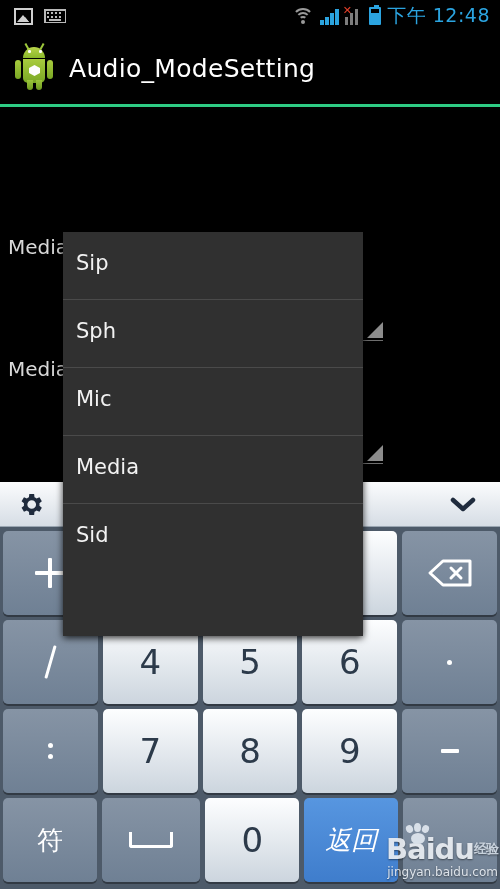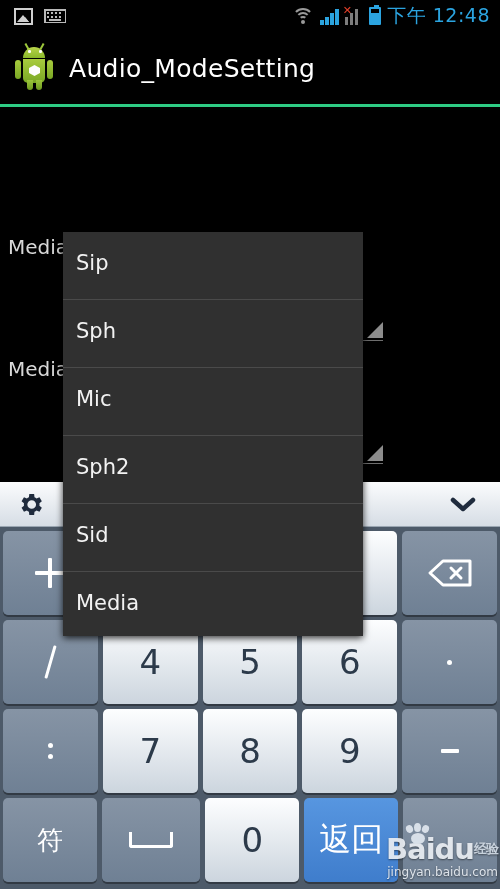--- a/index.html
+++ b/index.html
@@ -160,21 +160,21 @@
   .key.fn{
     background:linear-gradient(#8694a5,#6f8094);
     color:#ffffff; font-size:26px;
   }
   .key.num{
     background:linear-gradient(#fdfeff,#ccd5de);
     color:#2c3a4a; font-size:34px;
   }
   .key.accent{
     background:linear-gradient(#5796e0,#3f7dcc);
-    color:#fff; font-size:32px;
+    color:#fff; font-size:26px;font-style:italic;
   }
   .key.sp{ flex:1.05; }
   .space-glyph{
     width:44px; height:16px; border:3px solid #fff; border-top:none; border-radius:0 0 3px 3px;
   }
   .dash{ width:18px;height:4px;background:#fff;border-radius:1px;}
   .dot{ width:5px;height:5px;background:#fff;border-radius:50%;}
   .colon{ display:flex; flex-direction:column; gap:6px; align-items:center;}
   .colon i{ width:5px;height:5px;background:#fff;border-radius:50%; display:block;}
   .slash{
@@ -299,27 +299,24 @@
   <div class="dd-item">
       <span>Sip</span>
     </div>
   <div class="dd-item">
       <span>Sph</span>
     </div>
   <div class="dd-item">
       <span>Mic</span>
     </div>
   <div class="dd-item">
-      <span>Sph2</span>
+      <span>Media</span>
     </div>
   <div class="dd-item">
       <span>Sid</span>
-    </div>
-  <div class="dd-item">
-      <span>Media</span>
     </div>
 </div>
 
 <div id="keyboard">
   <div id="kb-toolbar">
     <span class="gear">
       <svg class="icon" width="29" height="29" viewBox="0 0 24 24" fill="#1f2b3d">
         <path d="M19.4 13a7.8 7.8 0 000-2l2-1.6-2-3.4-2.4 1a7.7 7.7 0 00-1.7-1L15 3.4h-4l-.3 2.6a7.7 7.7 0 00-1.7 1l-2.4-1-2 3.4L6.6 11a7.8 7.8 0 000 2l-2 1.6 2 3.4 2.4-1c.5.4 1.1.8 1.7 1l.3 2.6h4l.3-2.6c.6-.2 1.2-.6 1.7-1l2.4 1 2-3.4-2-1.6zM13 15.6A3.6 3.6 0 1113 8.4a3.6 3.6 0 010 7.2z"></path>
       </svg>
     </span>

